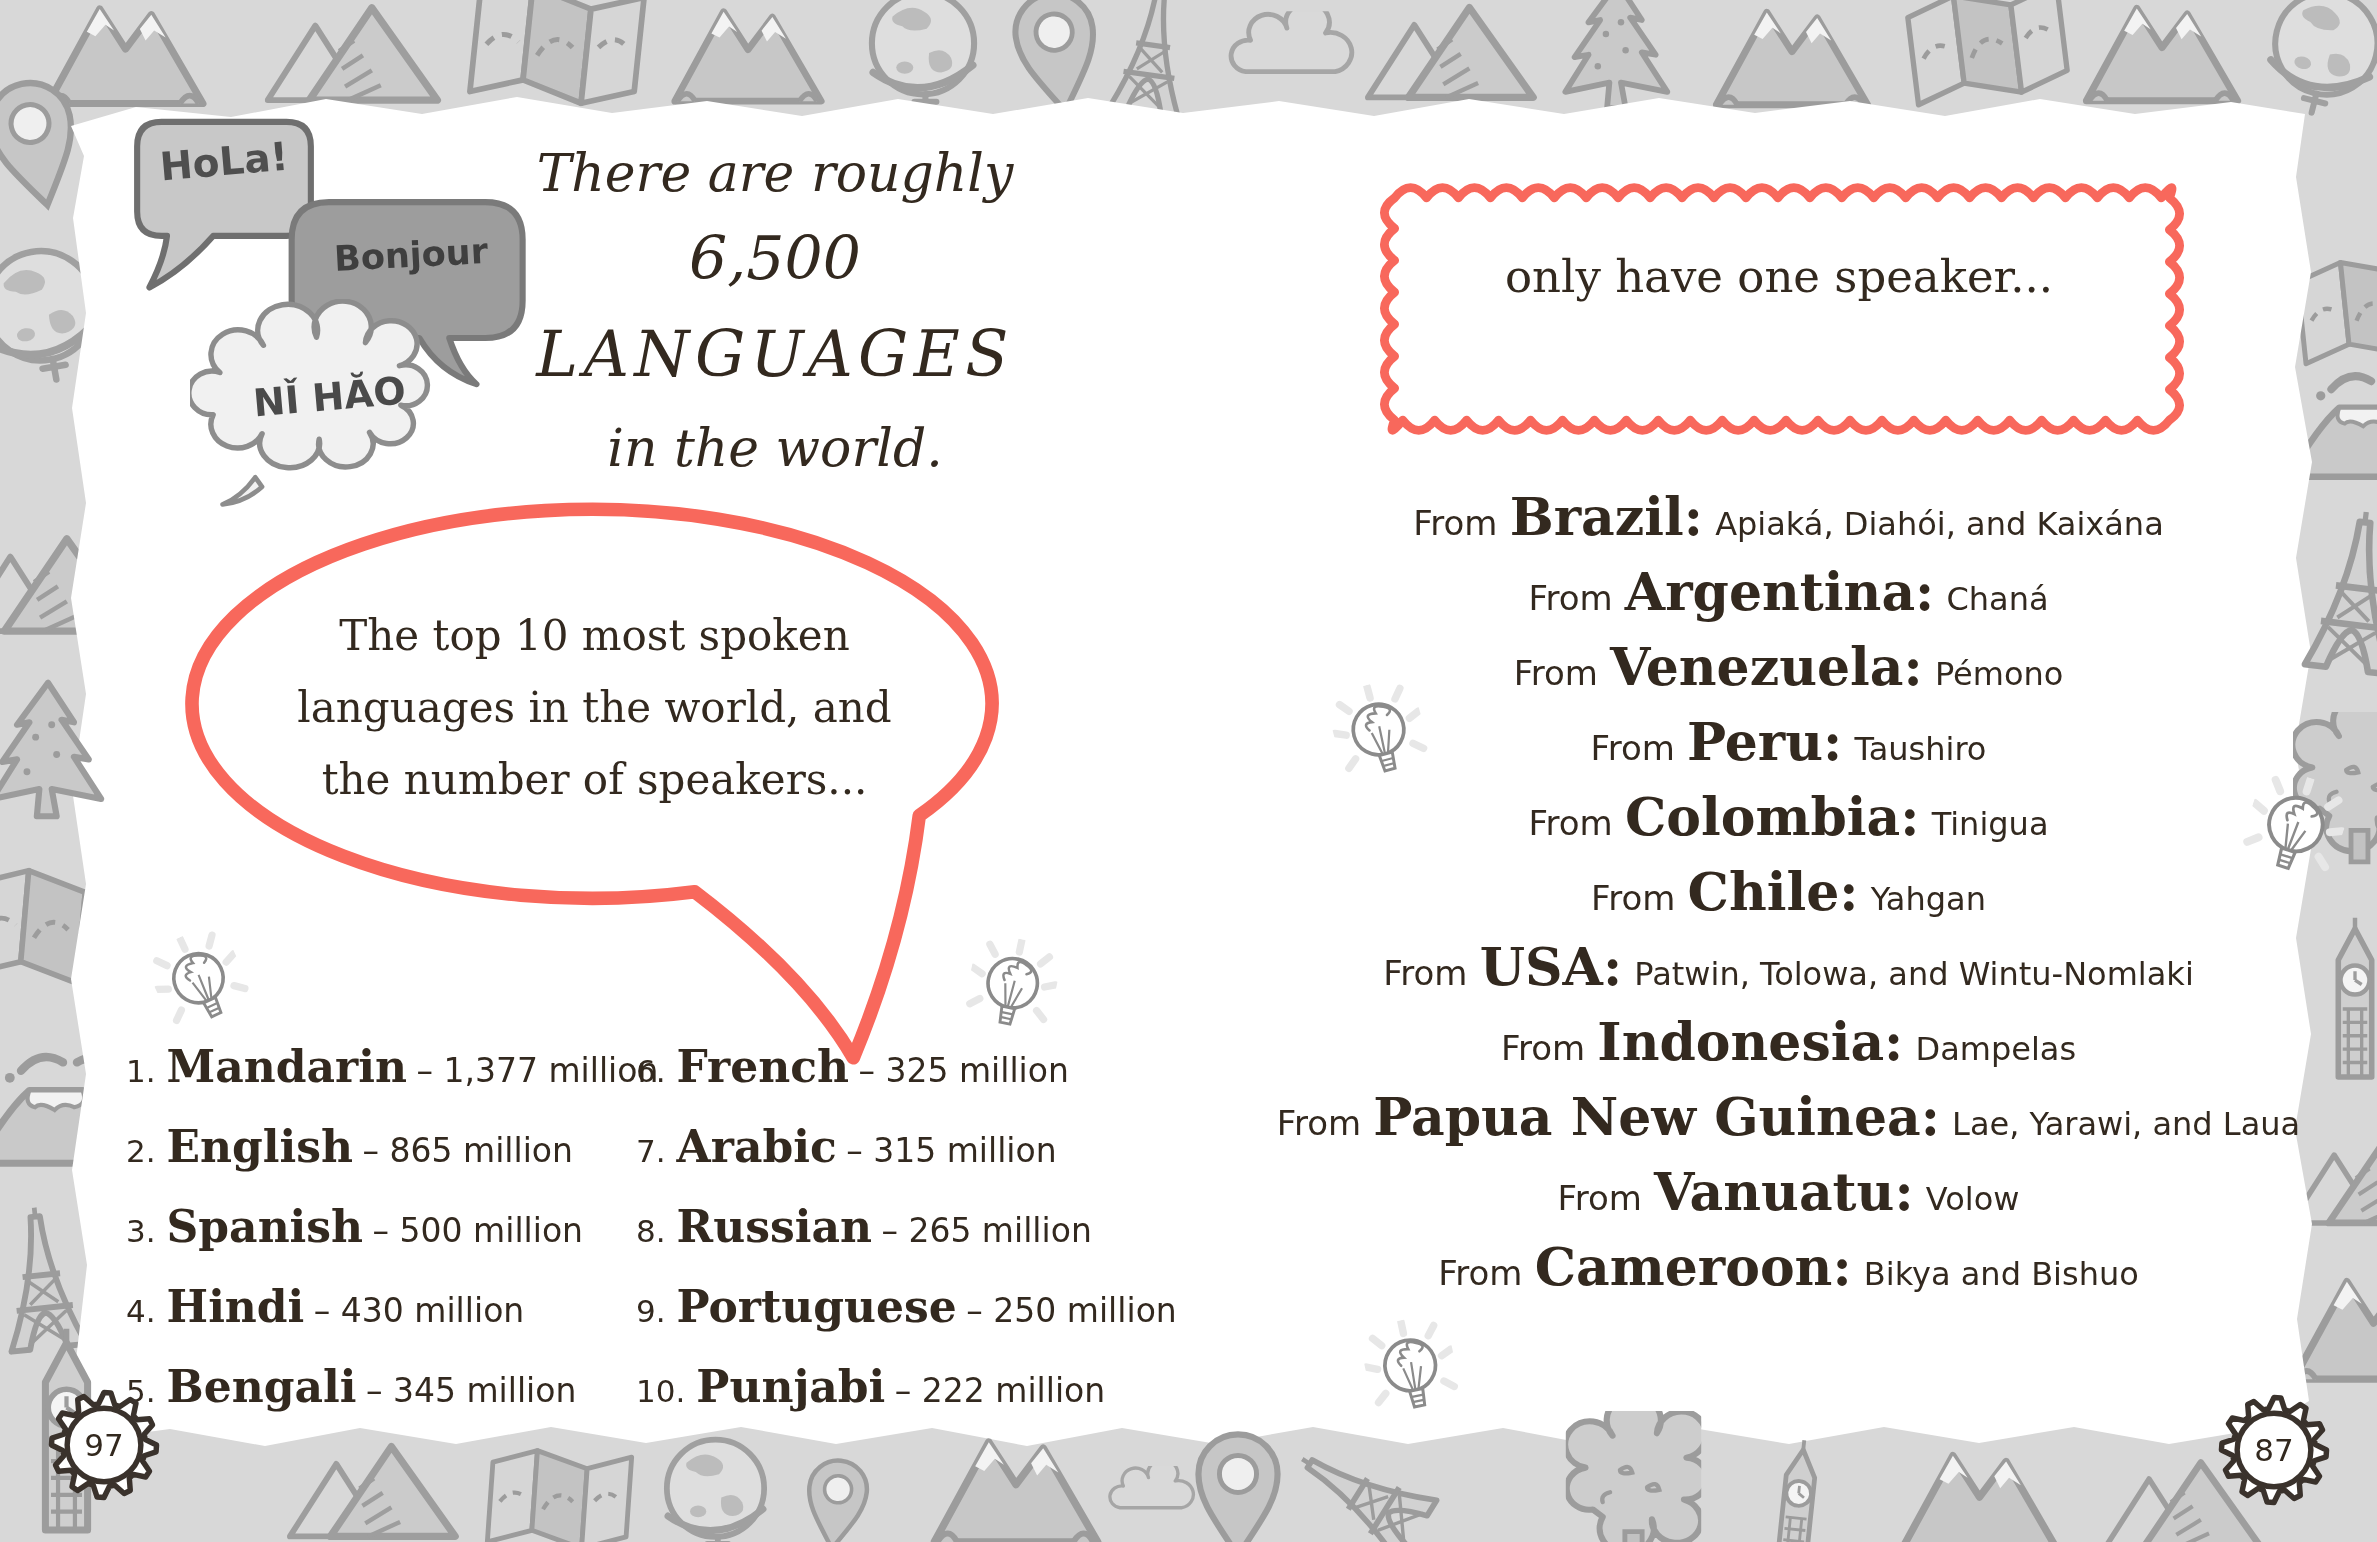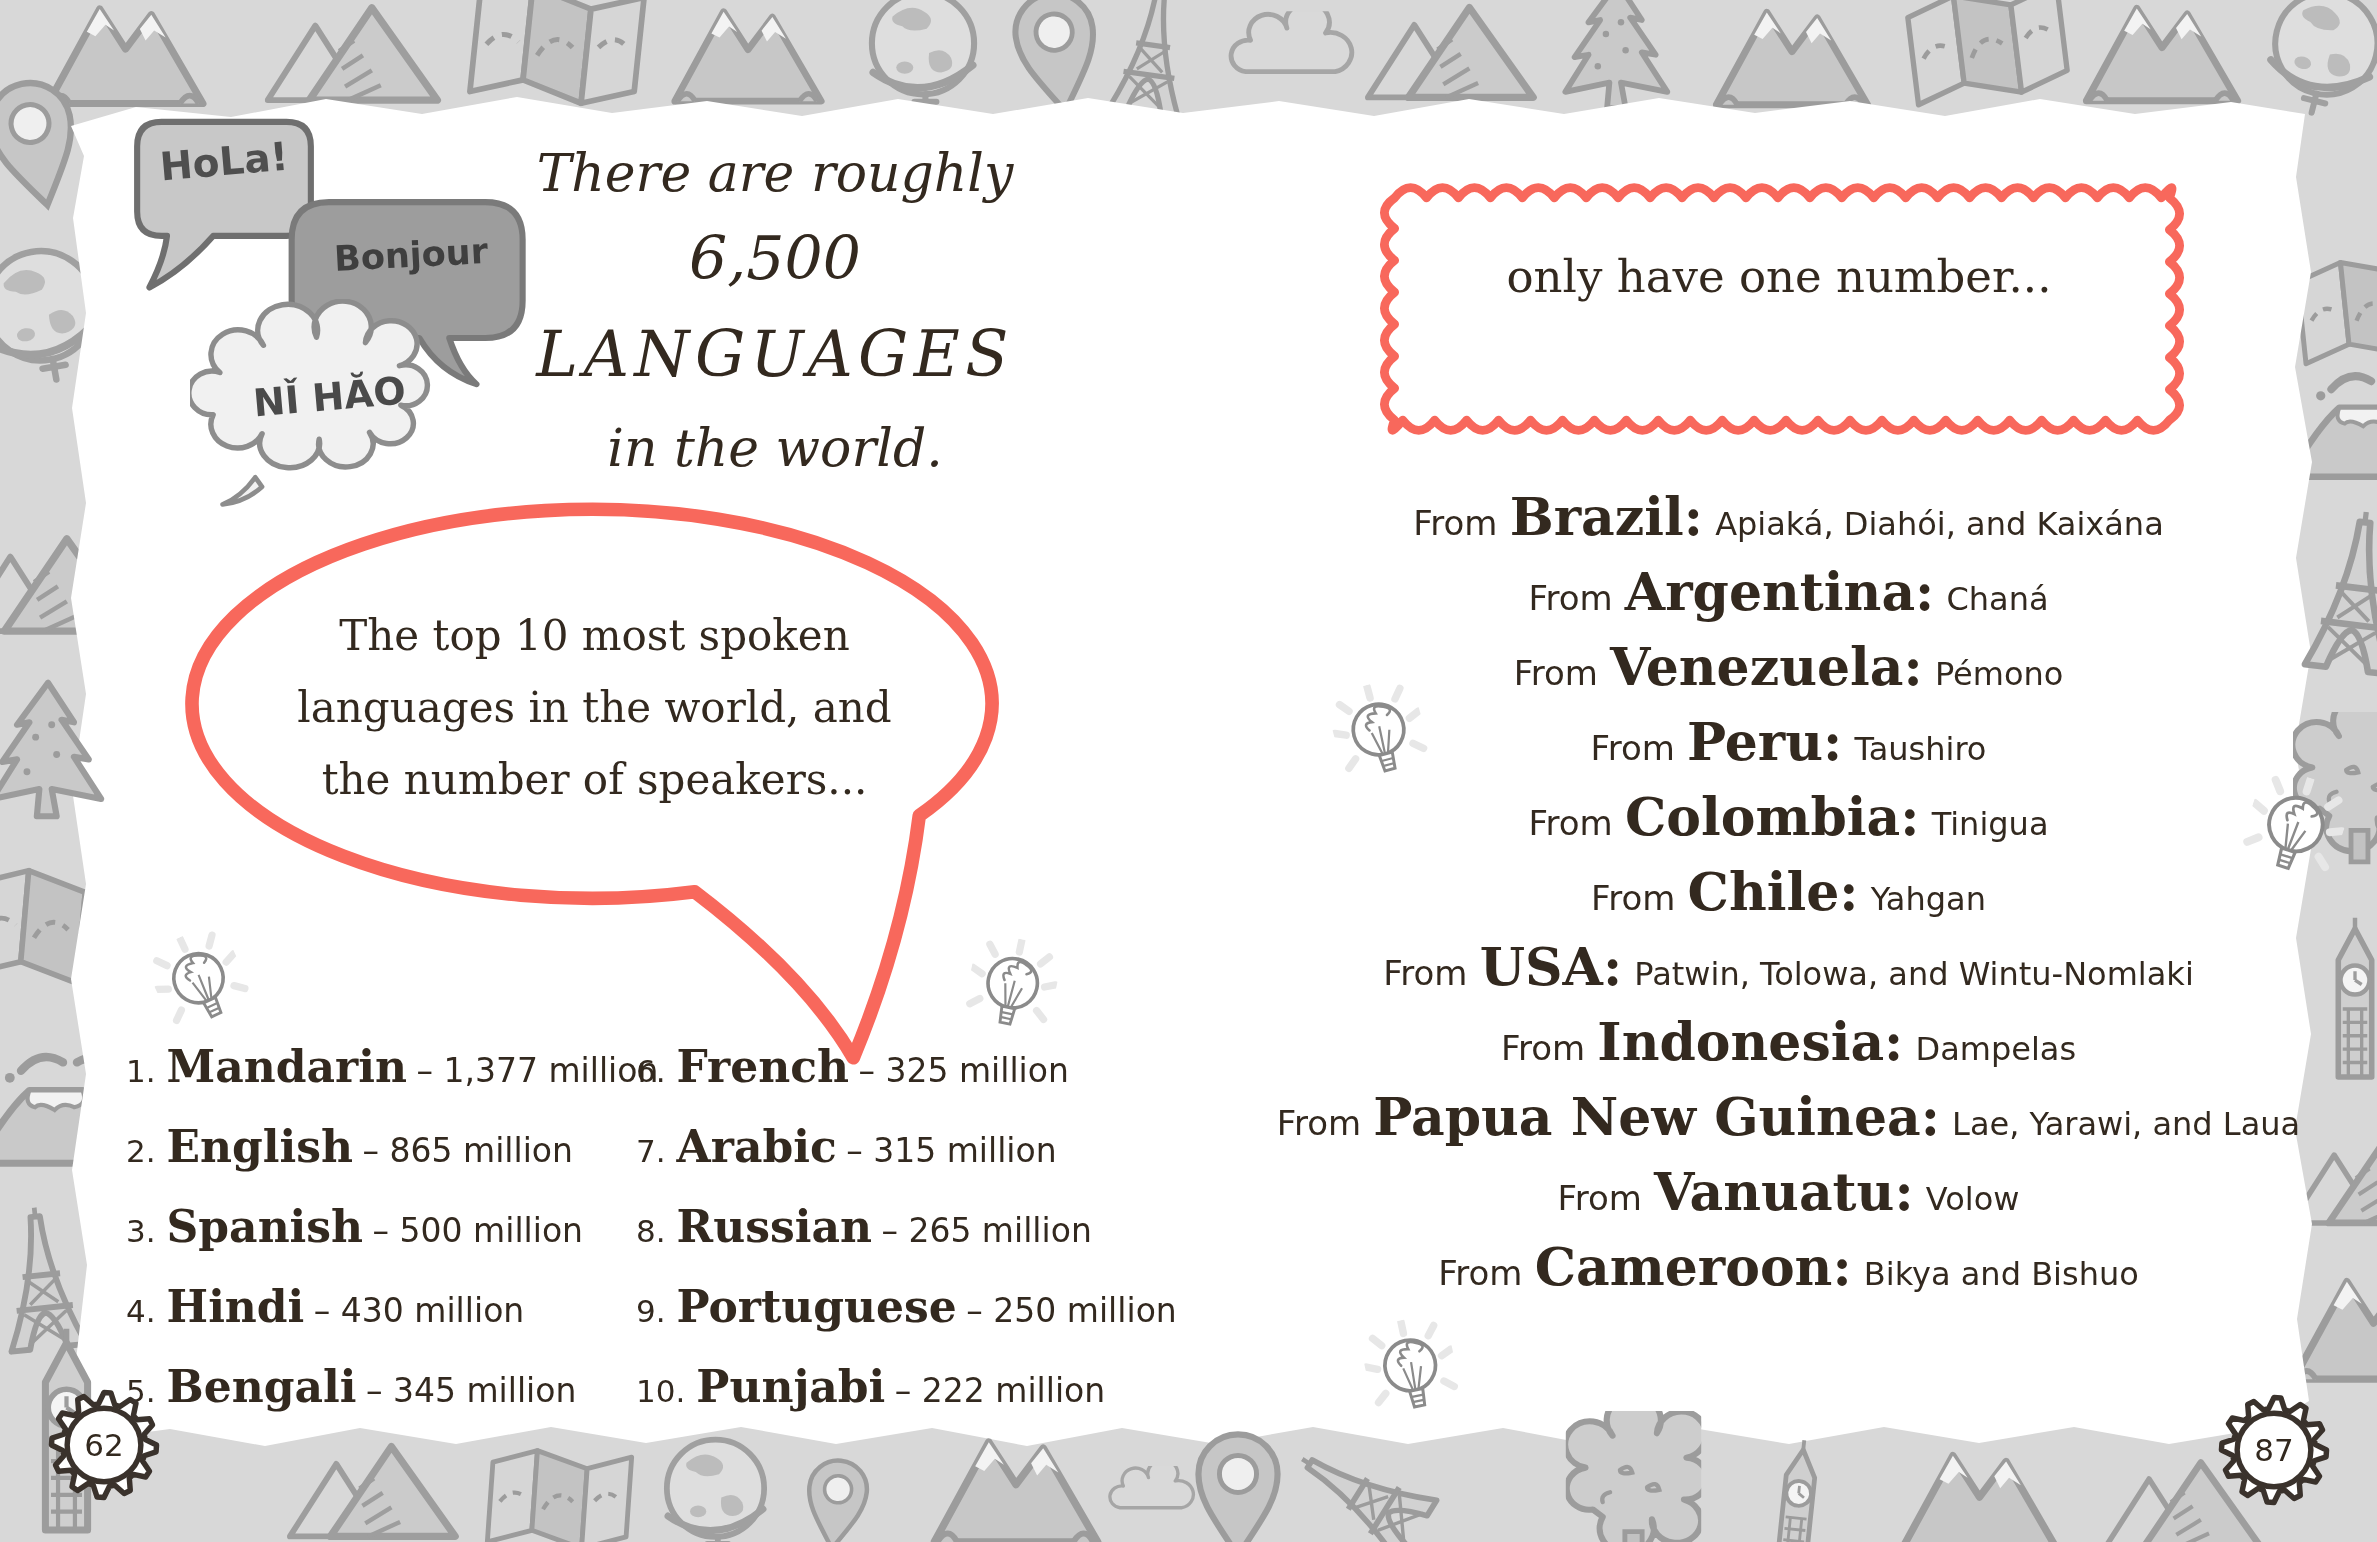--- a/index.html
+++ b/index.html
@@ -337,21 +337,21 @@
     <div class="t10row"><span class="rank">7.</span><span class="lang">Arabic</span><span class="count">– 315 million</span></div>
     <div class="t10row"><span class="rank">8.</span><span class="lang">Russian</span><span class="count">– 265 million</span></div>
     <div class="t10row"><span class="rank">9.</span><span class="lang">Portuguese</span><span class="count">– 250 million</span></div>
     <div class="t10row"><span class="rank">10.</span><span class="lang">Punjabi</span><span class="count">– 222 million</span></div>
   </div>
 
   <svg class="content" style="left:1364px;top:167px" width="836" height="286" viewBox="0 0 1230 420">
     <path id="scallop-path" d="M45,45Q68.5,15 92,45Q115.5,15 139,45Q162.5,15 186,45Q209.5,15 233,45Q256.5,15 280,45Q303.5,15 327,45Q350.5,15 374,45Q397.5,15 421,45Q444.5,15 468,45Q491.5,15 515,45Q538.5,15 562,45Q585.5,15 609,45Q632.5,15 656,45Q679.5,15 703,45Q726.5,15 750,45Q773.5,15 797,45Q820.5,15 844,45Q867.5,15 891,45Q914.5,15 938,45Q961.5,15 985,45Q1008.5,15 1032,45Q1055.5,15 1079,45Q1102.5,15 1126,45Q1149.5,15 1173,45Q1196.5,15 1185,45Q1215,68.5 1185,92Q1215,115.5 1185,139Q1215,162.5 1185,186Q1215,209.5 1185,233Q1215,256.5 1185,280Q1215,303.5 1185,327Q1215,350.5 1185,372Q1161.5,402 1138,372Q1114.5,402 1091,372Q1067.5,402 1044,372Q1020.5,402 997,372Q973.5,402 950,372Q926.5,402 903,372Q879.5,402 856,372Q832.5,402 809,372Q785.5,402 762,372Q738.5,402 715,372Q691.5,402 668,372Q644.5,402 621,372Q597.5,402 574,372Q550.5,402 527,372Q503.5,402 480,372Q456.5,402 433,372Q409.5,402 386,372Q362.5,402 339,372Q315.5,402 292,372Q268.5,402 245,372Q221.5,402 198,372Q174.5,402 151,372Q127.5,402 104,372Q80.5,402 57,372Q33.5,402 45,372Q15,348.5 45,325Q15,301.5 45,278Q15,254.5 45,231Q15,207.5 45,184Q15,160.5 45,137Q15,113.5 45,90Q15,66.5 45,45Z" fill="none" stroke="#f8685c" stroke-width="13" stroke-linecap="round" stroke-linejoin="round"></path>
   </svg>
   <div class="content boxtext">
-    <div>only have one number...</div>
+    <div>only have one speaker...</div>
   </div>
 
   <div class="content ss-list">
     <div class="ssrow"><span class="from">From</span><span class="country">Brazil:</span><span class="langs">Apiaká, Diahói, and Kaixána</span></div>
     <div class="ssrow"><span class="from">From</span><span class="country">Argentina:</span><span class="langs">Chaná</span></div>
     <div class="ssrow"><span class="from">From</span><span class="country">Venezuela:</span><span class="langs">Pémono</span></div>
     <div class="ssrow"><span class="from">From</span><span class="country">Peru:</span><span class="langs">Taushiro</span></div>
     <div class="ssrow"><span class="from">From</span><span class="country">Colombia:</span><span class="langs">Tinigua</span></div>
     <div class="ssrow"><span class="from">From</span><span class="country">Chile:</span><span class="langs">Yahgan</span></div>
     <div class="ssrow"><span class="from">From</span><span class="country">USA:</span><span class="langs">Patwin, Tolowa, and Wintu-Nomlaki</span></div>
@@ -359,21 +359,21 @@
     <div class="ssrow"><span class="from">From</span><span class="country">Papua New Guinea:</span><span class="langs">Lae, Yarawi, and Laua</span></div>
     <div class="ssrow"><span class="from">From</span><span class="country">Vanuatu:</span><span class="langs">Volow</span></div>
     <div class="ssrow"><span class="from">From</span><span class="country">Cameroon:</span><span class="langs">Bikya and Bishuo</span></div>
   </div>
 
   <div class="gearwrap gear86">
     <svg class="gearsvg" width="116" height="116" viewBox="0 0 170 170">
       <path class="gear-path" d="M162.0,85.0L161.3,95.1L143.9,100.8L141.4,108.3L151.7,123.5L146.1,131.9L128.1,128.1L122.1,133.4L123.5,151.7L114.5,156.1L100.8,143.9L93.0,145.5L85.0,162.0L74.9,161.3L69.2,143.9L61.7,141.4L46.5,151.7L38.1,146.1L41.9,128.1L36.6,122.1L18.3,123.5L13.9,114.5L26.1,100.8L24.5,93.0L8.0,85.0L8.7,74.9L26.1,69.2L28.6,61.7L18.3,46.5L23.9,38.1L41.9,41.9L47.9,36.6L46.5,18.3L55.5,13.9L69.2,26.1L77.0,24.5L85.0,8.0L95.1,8.7L100.8,26.1L108.3,28.6L123.5,18.3L131.9,23.9L128.1,41.9L133.4,47.9L151.7,46.5L156.1,55.5L143.9,69.2L145.5,77.0Z" fill="#ffffff" stroke="#3a322c" stroke-width="8" stroke-linejoin="round"></path>
       <circle cx="85" cy="85" r="54" fill="#ffffff" stroke="#3a322c" stroke-width="8"></circle>
     </svg>
-    <div class="gearnum">62</div>
+    <div class="gearnum">97</div>
   </div>
   <div class="gearwrap gear87">
     <svg class="gearsvg" width="116" height="116" viewBox="0 0 170 170">
       <path class="gear-path" d="M162.0,85.0L161.3,95.1L143.9,100.8L141.4,108.3L151.7,123.5L146.1,131.9L128.1,128.1L122.1,133.4L123.5,151.7L114.5,156.1L100.8,143.9L93.0,145.5L85.0,162.0L74.9,161.3L69.2,143.9L61.7,141.4L46.5,151.7L38.1,146.1L41.9,128.1L36.6,122.1L18.3,123.5L13.9,114.5L26.1,100.8L24.5,93.0L8.0,85.0L8.7,74.9L26.1,69.2L28.6,61.7L18.3,46.5L23.9,38.1L41.9,41.9L47.9,36.6L46.5,18.3L55.5,13.9L69.2,26.1L77.0,24.5L85.0,8.0L95.1,8.7L100.8,26.1L108.3,28.6L123.5,18.3L131.9,23.9L128.1,41.9L133.4,47.9L151.7,46.5L156.1,55.5L143.9,69.2L145.5,77.0Z" fill="#ffffff" stroke="#3a322c" stroke-width="8" stroke-linejoin="round"></path>
       <circle cx="85" cy="85" r="54" fill="#ffffff" stroke="#3a322c" stroke-width="8"></circle>
     </svg>
     <div class="gearnum">87</div>
   </div>
 
 </div>

